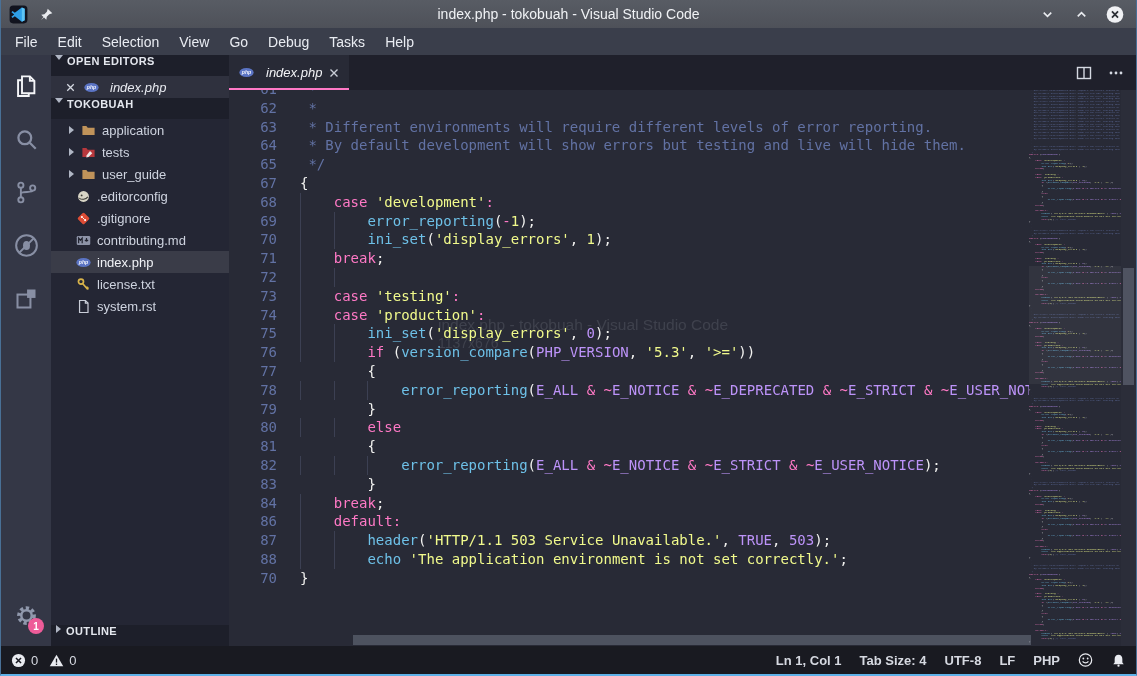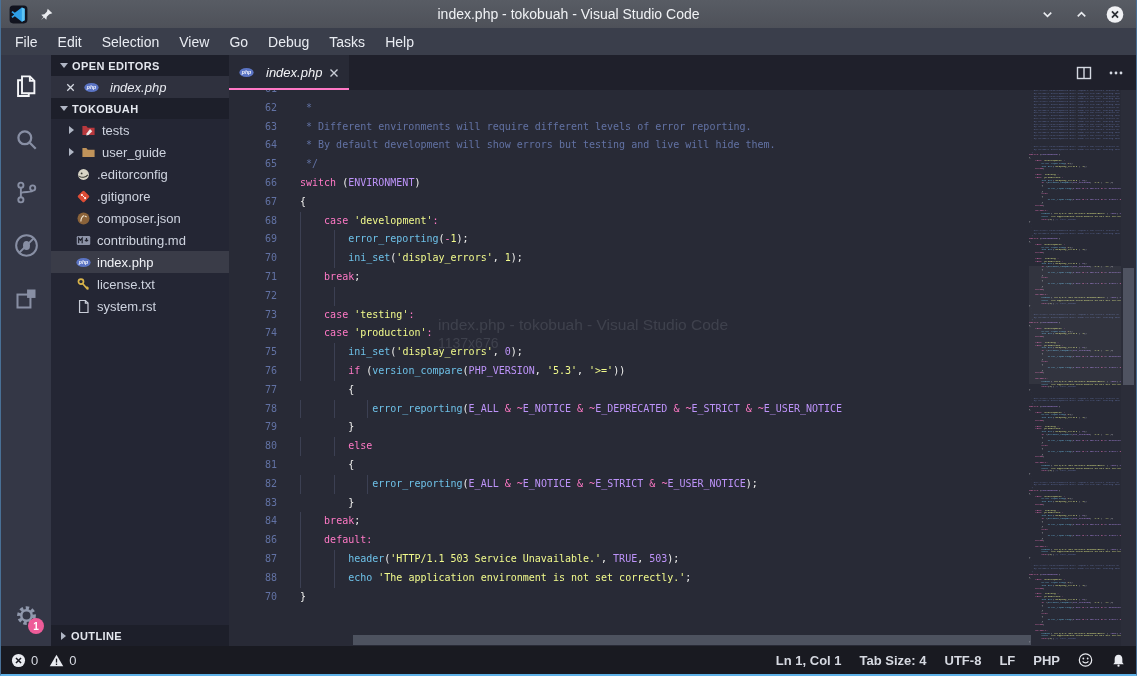--- a/index.html
+++ b/index.html
@@ -24,21 +24,21 @@
   .activitybar{width:50px;background:var(--c-activity-bar,#343746);display:flex;flex-direction:column;align-items:center;padding-top:12px;gap:15px;position:relative;flex:none;}
   .ab-item{width:38px;height:38px;display:flex;align-items:center;justify-content:center;color:#888fa4;cursor:pointer;}
   .ab-item.active{color:#f4f5f8;}
   .ab-item svg{width:27px;height:27px;}
   .ab-settings{position:absolute;bottom:12px;width:38px;height:38px;display:flex;align-items:center;justify-content:center;color:#9098ac;cursor:pointer;}
   .ab-settings svg{width:25px;height:25px;}
   .badge{position:absolute;right:1px;bottom:0;min-width:16px;height:16px;border-radius:50%;background:var(--c-badge,#ee5c99);color:#fff;font-size:10px;display:flex;align-items:center;justify-content:center;font-weight:bold;}
   
   .sidebar{width:178px;background:var(--c-sidebar,#242634);color:#ccd1de;font-size:13px;position:relative;flex:none;overflow:hidden;}
   .sb-title{padding:11px 0 9px 18px;font-size:11px;letter-spacing:.8px;color:#b7bdcb;}
-  .sb-header{height:21px;display:flex;align-items:center;background:rgba(0,0,0,.18);font-weight:bold;font-size:11px;letter-spacing:.4px;color:#e4e7ee;padding-left:5px;cursor:pointer;}
+  .sb-header{height:21px;display:flex;background:rgba(0,0,0,.18);font-weight:bold;font-size:11px;letter-spacing:.4px;color:#e4e7ee;cursor:pointer;}
   .arr-down{width:0;height:0;border-left:4px solid transparent;border-right:4px solid transparent;border-top:5px solid #b0b6c4;margin:0 4px;}
   .arr-right{width:0;height:0;border-top:4px solid transparent;border-bottom:4px solid transparent;border-left:5px solid #b0b6c4;margin:0 5px;}
   .oe-row{height:22px;display:flex;align-items:center;padding-left:12px;background:rgba(255,255,255,.05);cursor:pointer;}
   .oe-close{width:15px;height:15px;color:#d6dae2;margin-right:4px;}
   .oe-label{font-style:italic;color:#e8eaf0;margin-left:5px;white-space:nowrap;}
   .tree-row{height:22px;display:flex;align-items:center;padding-left:13px;cursor:pointer;white-space:nowrap;color:#ced3df;}
   .tree-row.selected{background:rgba(255,255,255,.10);color:#f0f2f6;}
   .chev-spacer{width:10px;flex:none;}
   .file-ico{width:15px;height:15px;margin:0 6px 0 2px;flex:none;display:inline-flex;}
   .file-ico svg{width:15px;height:15px;}
@@ -49,21 +49,21 @@
   .tab{width:120px;background:var(--c-editor,#282a36);display:flex;align-items:center;padding:0 8px;position:relative;color:#f2f3f6;font-size:13px;cursor:pointer;}
   .tab::after{content:"";position:absolute;left:0;right:0;bottom:0;height:2px;background:var(--c-accent-pink,#ff79c6);}
   .tab-label{font-style:italic;margin-left:6px;white-space:nowrap;}
   .tab-close{margin-left:auto;width:14px;height:14px;color:#c9cdd6;}
   .tab-actions{position:absolute;right:12px;top:0;height:35px;display:flex;align-items:center;gap:16px;color:#d5d9e2;}
   .tab-actions .icon{width:16px;height:16px;cursor:pointer;}
   
   .editor-body{flex:1;position:relative;overflow:hidden;background:var(--c-editor,#282a36);}
   .code-scroll{position:absolute;left:0;top:0;right:107px;bottom:0;overflow:hidden;}
   .lines{margin-top:-10px;}
-  .code-row{height:18.8px;display:flex;font-family:"DejaVu Sans Mono",monospace;font-size:10px;line-height:18.8px;white-space:pre;}
+  .code-row{height:18.8px;display:flex;font-family:"DejaVu Sans Mono",monospace;font-size:14px;line-height:18.8px;white-space:pre;}
   .gutter{width:48px;text-align:right;color:var(--c-line-number,#6272a4);flex:none;}
   .code-text{margin-left:23px;position:relative;display:inline-block;}
   .ig{position:absolute;top:0;bottom:0;width:1px;background:var(--c-indent-guide,#3c4053);}
   .tk-pl{color:var(--c-tok-plain,#f2f2f0);}
   .tk-kw{color:var(--c-tok-keyword,#ff79c6);}
   .tk-fn{color:var(--c-tok-function,#6ec1e8);}
   .tk-st{color:var(--c-tok-string,#f1fa8c);}
   .tk-nu{color:var(--c-tok-constant,#bd93f9);}
   .tk-co{color:var(--c-tok-comment,#6272a4);}
   .ghost{position:absolute;left:209px;top:226px;color:rgba(215,221,234,.13);font-size:15.5px;line-height:18px;pointer-events:none;white-space:nowrap;}
@@ -215,20 +215,29 @@
         </div>
       <div class="sb-header">
         <span class="arr-down"></span>
         <span>TOKOBUAH</span>
       </div>
       <div id="file-tree">
           <div class="tree-row">
             <span class="arr-right"></span>
             <span class="file-ico">
               <svg viewBox="0 0 16 16">
+                <path d="M1.5 3.2 h4.2 l1.5 1.9 h7.3 v7.7 h-13 z" fill="#c0935a"></path>
+              </svg>
+            </span>
+            <span>application</span>
+          </div>
+          <div class="tree-row">
+            <span class="arr-right"></span>
+            <span class="file-ico">
+              <svg viewBox="0 0 16 16">
                 <path d="M1.5 3.2 h4.2 l1.5 1.9 h7.3 v7.7 h-13 z" fill="#b8383d"></path>
                 <path d="M9.6 6.4 L12 8.8 L8 12.8 L5.6 13.3 L6.1 10.9 Z" fill="#efe7e7"></path>
               </svg>
             </span>
             <span>tests</span>
           </div>
           <div class="tree-row">
             <span class="arr-right"></span>
             <span class="file-ico">
               <svg viewBox="0 0 16 16">
@@ -252,30 +261,20 @@
             <span class="chev-spacer"></span>
             <span class="file-ico">
               <svg viewBox="0 0 16 16">
                 <rect x="3.2" y="3.2" width="9.6" height="9.6" rx="1.6" transform="rotate(45 8 8)" fill="#dd4c35"></rect>
                 <circle cx="6.3" cy="6.3" r="1.1" fill="#fff"></circle>
                 <circle cx="9.7" cy="9.7" r="1.1" fill="#fff"></circle>
                 <line x1="7.1" y1="7.1" x2="8.9" y2="8.9" stroke="#fff" stroke-width="1"></line>
               </svg>
             </span>
             <span>.gitignore</span>
-          </div>
-          <div class="tree-row">
-            <span class="chev-spacer"></span>
-            <span class="file-ico">
-              <svg viewBox="0 0 16 16">
-                <circle cx="8" cy="8" r="6.4" fill="#8a6239"></circle>
-                <path d="M5.2 11.2 c0 -3.2 1.6 -5.4 3.2 -6.4 m0.8 0.4 l2.2 1.2" stroke="#f0e4d2" stroke-width="1.2" fill="none"></path>
-              </svg>
-            </span>
-            <span>composer.json</span>
           </div>
           <div class="tree-row">
             <span class="chev-spacer"></span>
             <span class="file-ico">
               <svg viewBox="0 0 16 16">
                 <rect x="0.8" y="3.2" width="14.4" height="9.6" rx="1.4" fill="#8d93a7"></rect>
                 <path d="M2.8 10.8 V5.4 l1.9 2.3 L6.6 5.4 v5.4 M11.2 5.4 v3.6 m0 0 l-1.7 -1.7 m1.7 1.7 l1.7 -1.7" stroke="#20222e" stroke-width="1.25" fill="none"></path>
               </svg>
             </span>
             <span>contributing.md</span>
@@ -351,21 +350,20 @@
       </div>
 
       <div class="editor-body">
         <div class="code-scroll">
           <div class="lines" id="code-lines">
               <div class="code-row"><span class="gutter">61</span><span class="code-text"><span class="tk-co"> *</span></span></div>
               <div class="code-row"><span class="gutter">62</span><span class="code-text"><span class="tk-co"> *</span></span></div>
               <div class="code-row"><span class="gutter">63</span><span class="code-text"><span class="tk-co"> * Different environments will require different levels of error reporting.</span></span></div>
               <div class="code-row"><span class="gutter">64</span><span class="code-text"><span class="tk-co"> * By default development will show errors but testing and live will hide them.</span></span></div>
               <div class="code-row"><span class="gutter">65</span><span class="code-text"><span class="tk-co"> */</span></span></div>
-              <div class="code-row"><span class="gutter">66</span><span class="code-text"><span class="tk-kw">switch</span><span class="tk-pl"> (</span><span class="tk-nu">ENVIRONMENT</span><span class="tk-pl">)</span></span></div>
               <div class="code-row"><span class="gutter">67</span><span class="code-text"><span class="tk-pl">{</span></span></div>
               <div class="code-row"><span class="gutter">68</span><span class="code-text"><span class="ig" style="left: 0px;"></span><span class="tk-pl">    </span><span class="tk-kw">case</span><span class="tk-pl"> </span><span class="tk-st">'development'</span><span class="tk-kw">:</span></span></div>
               <div class="code-row"><span class="gutter">69</span><span class="code-text"><span class="ig" style="left: 0px;"></span><span class="ig" style="left: 33.72px;"></span><span class="tk-pl">        </span><span class="tk-fn">error_reporting</span><span class="tk-pl">(</span><span class="tk-kw">-</span><span class="tk-st">1</span><span class="tk-pl">);</span></span></div>
               <div class="code-row"><span class="gutter">70</span><span class="code-text"><span class="ig" style="left: 0px;"></span><span class="ig" style="left: 33.72px;"></span><span class="tk-pl">        </span><span class="tk-fn">ini_set</span><span class="tk-pl">(</span><span class="tk-st">'display_errors'</span><span class="tk-pl">, </span><span class="tk-st">1</span><span class="tk-pl">);</span></span></div>
               <div class="code-row"><span class="gutter">71</span><span class="code-text"><span class="ig" style="left: 0px;"></span><span class="tk-pl">    </span><span class="tk-kw">break</span><span class="tk-pl">;</span></span></div>
               <div class="code-row"><span class="gutter">72</span><span class="code-text"><span class="ig" style="left: 0px;"></span><span class="ig" style="left: 33.72px;"></span></span></div>
               <div class="code-row"><span class="gutter">73</span><span class="code-text"><span class="ig" style="left: 0px;"></span><span class="tk-pl">    </span><span class="tk-kw">case</span><span class="tk-pl"> </span><span class="tk-st">'testing'</span><span class="tk-kw">:</span></span></div>
               <div class="code-row"><span class="gutter">74</span><span class="code-text"><span class="ig" style="left: 0px;"></span><span class="tk-pl">    </span><span class="tk-kw">case</span><span class="tk-pl"> </span><span class="tk-st">'production'</span><span class="tk-kw">:</span></span></div>
               <div class="code-row"><span class="gutter">75</span><span class="code-text"><span class="ig" style="left: 0px;"></span><span class="ig" style="left: 33.72px;"></span><span class="tk-pl">        </span><span class="tk-fn">ini_set</span><span class="tk-pl">(</span><span class="tk-st">'display_errors'</span><span class="tk-pl">, </span><span class="tk-nu">0</span><span class="tk-pl">);</span></span></div>
               <div class="code-row"><span class="gutter">76</span><span class="code-text"><span class="ig" style="left: 0px;"></span><span class="ig" style="left: 33.72px;"></span><span class="tk-pl">        </span><span class="tk-kw">if</span><span class="tk-pl"> (</span><span class="tk-fn">version_compare</span><span class="tk-pl">(</span><span class="tk-nu">PHP_VERSION</span><span class="tk-pl">, </span><span class="tk-st">'5.3'</span><span class="tk-pl">, </span><span class="tk-st">'&gt;='</span><span class="tk-pl">))</span></span></div>

